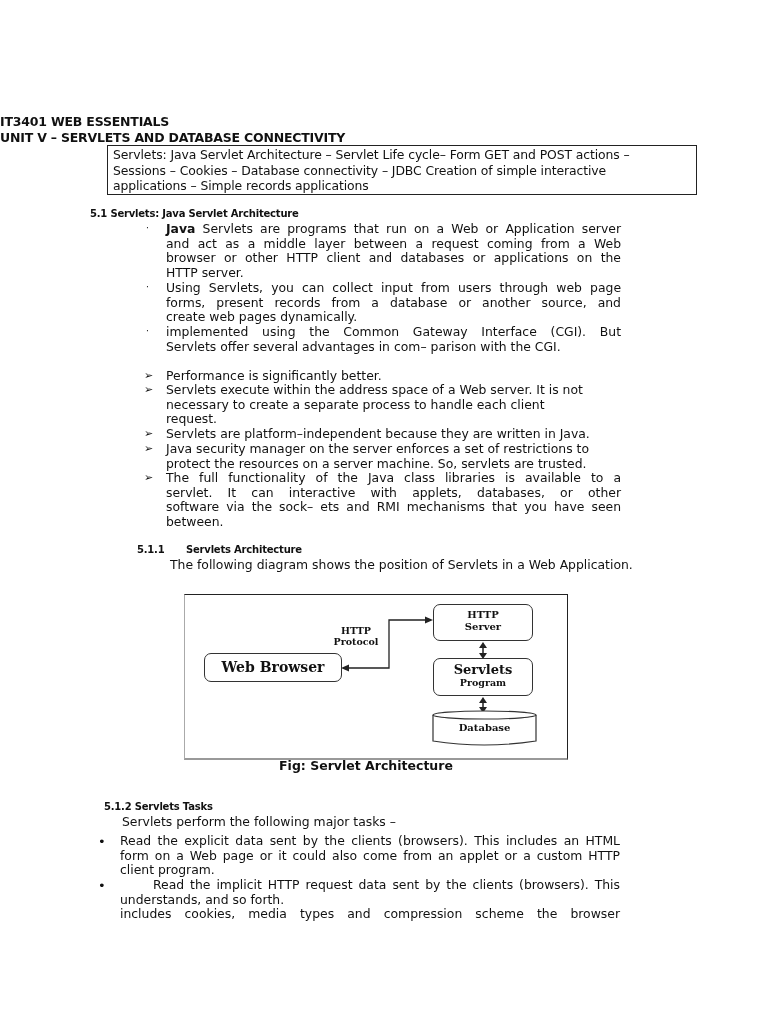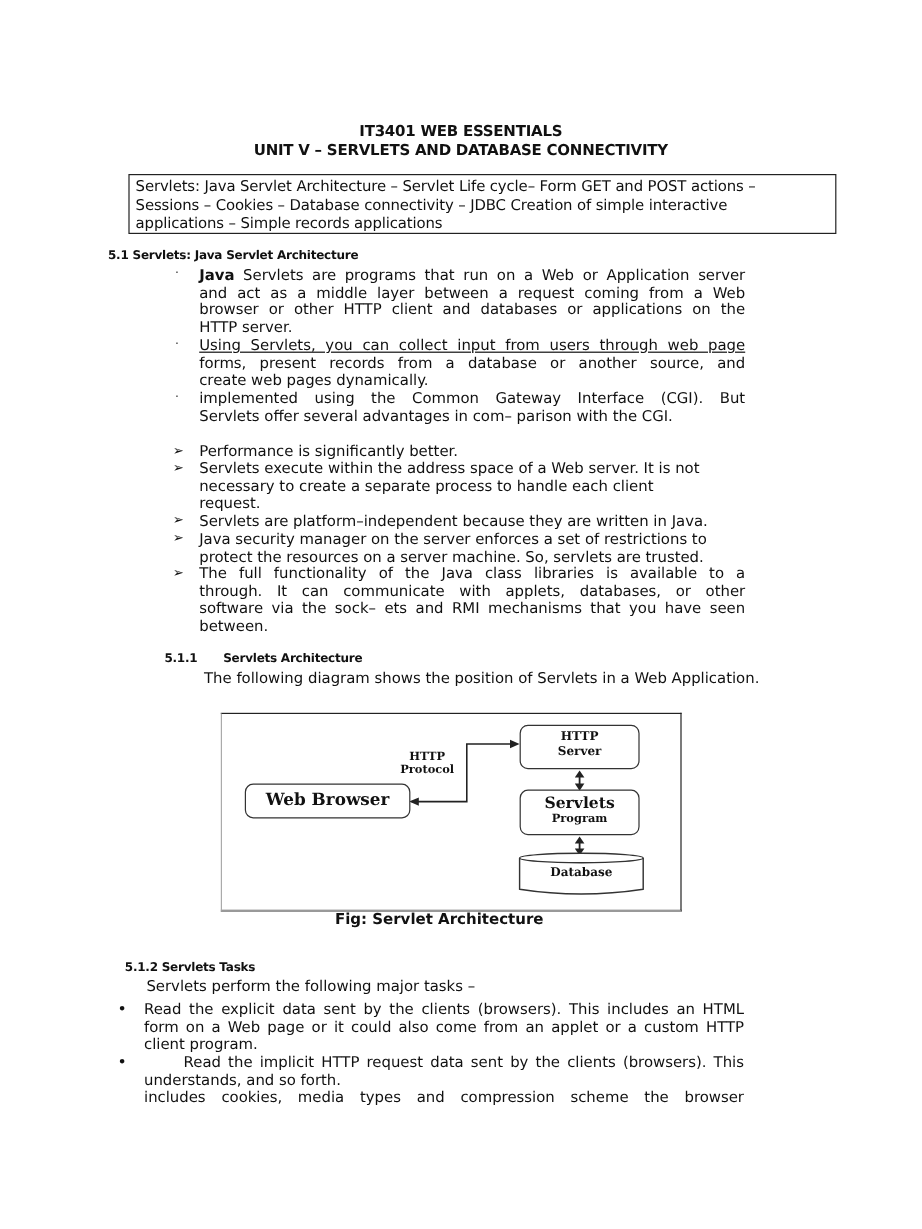--- a/index.html
+++ b/index.html
@@ -1,19 +1,19 @@
 <!DOCTYPE html>
 <html><head>
 <meta charset="utf-8">
 <style>
   html, body { margin:0; padding:0; background:#ffffff; }
   body { width:768px; height:1024px; position:relative; overflow:hidden;
          font-family:"DejaVu Sans", "Liberation Sans", sans-serif; color:#111; }
   .abs { position:absolute; }
-  .title { left:0; width:768px; text-align:center; font-weight:bold; font-size:12.5px; letter-spacing:-0.2px; }
+  .title { left:0; width:768px; text-align:left; font-weight:bold; font-size:12.5px; letter-spacing:-0.2px;margin-top:13px; }
   .syllabus { left:87px; top:145px; width:583px; height:47px; border:1.3px solid #222;
               padding:1px 0 0 5px; font-size:12.4px; line-height:15.5px; letter-spacing:-0.1px;margin-left:20px; }
   .h { font-weight:bold; font-size:10px; letter-spacing:-0.2px; }
   .para { font-size:12.4px; line-height:14.6px; text-align:justify; text-align-last:left; }
   .bullet { position:absolute; font-size:12px; }
   .dot { font-size:9px; }
   .arrow { font-size:11px; }
   .fig { left:184px; top:594px; width:382px; height:163px; border-top:1.5px solid #222; border-right:1.5px solid #222;
          border-left:1px solid #aaa; border-bottom:2px solid #999; }
   .dbox { position:absolute; border:1.2px solid #333; border-radius:7px; background:#fff;
@@ -38,21 +38,21 @@
   <span class="bullet dot" style="left:146px; top:223px;">·</span>
   <div class="abs para" style="left:166px; top:222px; width:455px;">
     <div style="text-align:justify; text-align-last:justify;"><b>Java</b><span> Servlets are programs that run on a Web or Application server</span></div>
     <div style="text-align-last:justify;">and act as a middle layer between a request coming from a Web</div>
     <div style="text-align-last:justify;">browser or other HTTP client and databases or applications on the</div>
     <div>HTTP server.</div>
   </div>
 
   <span class="bullet dot" style="left:146px; top:282px;">·</span>
   <div class="abs para" style="left:166px; top:281px; width:455px;">
-    <div style="text-align-last:justify;text-decoration:underline;">Using Servlets, you can collect input from users through web page</div>
+    <div style="text-align-last:justify;">Using Servlets, you can collect input from users through web page</div>
     <div style="text-align-last:justify;">forms, present records from a database or another source, and</div>
     <div>create web pages dynamically.</div>
   </div>
 
   <span class="bullet dot" style="left:146px; top:326px;">·</span>
   <div class="abs para" style="left:166px; top:325px; width:455px;">
     <div style="text-align-last:justify;">implemented using the Common Gateway Interface (CGI). But</div>
     <div>Servlets offer several advantages in com– parison with the CGI.</div>
   </div>
 </div>
@@ -77,21 +77,21 @@
 
   <span class="bullet arrow" style="left:144px; top:442px;">➢</span>
   <div class="abs para" style="left:166px; top:442px; width:455px;">
     <div>Java security manager on the server enforces a set of restrictions to</div>
     <div>protect the resources on a server machine. So, servlets are trusted.</div>
   </div>
 
   <span class="bullet arrow" style="left:144px; top:471px;">➢</span>
   <div class="abs para" style="left:166px; top:471px; width:455px;">
     <div style="text-align-last:justify;">The full functionality of the Java class libraries is available to a</div>
-    <div style="text-align-last:justify;">through. It can communicate with applets, databases, or other</div>
+    <div style="text-align-last:justify;">servlet. It can interactive with applets, databases, or other</div>
     <div style="text-align-last:justify;">software via the sock– ets and RMI mechanisms that you have seen</div>
     <div>between.</div>
   </div>
 </div>
 
 <div class="abs h" style="left:137px; top:544px;">5.1.1</div>
 <div class="abs h" style="left:186px; top:544px;">Servlets Architecture</div>
 <div class="abs para" style="left:170px; top:558px; width:500px;">The following diagram shows the position of Servlets in a Web Application.</div>
 
 <div class="abs fig">

